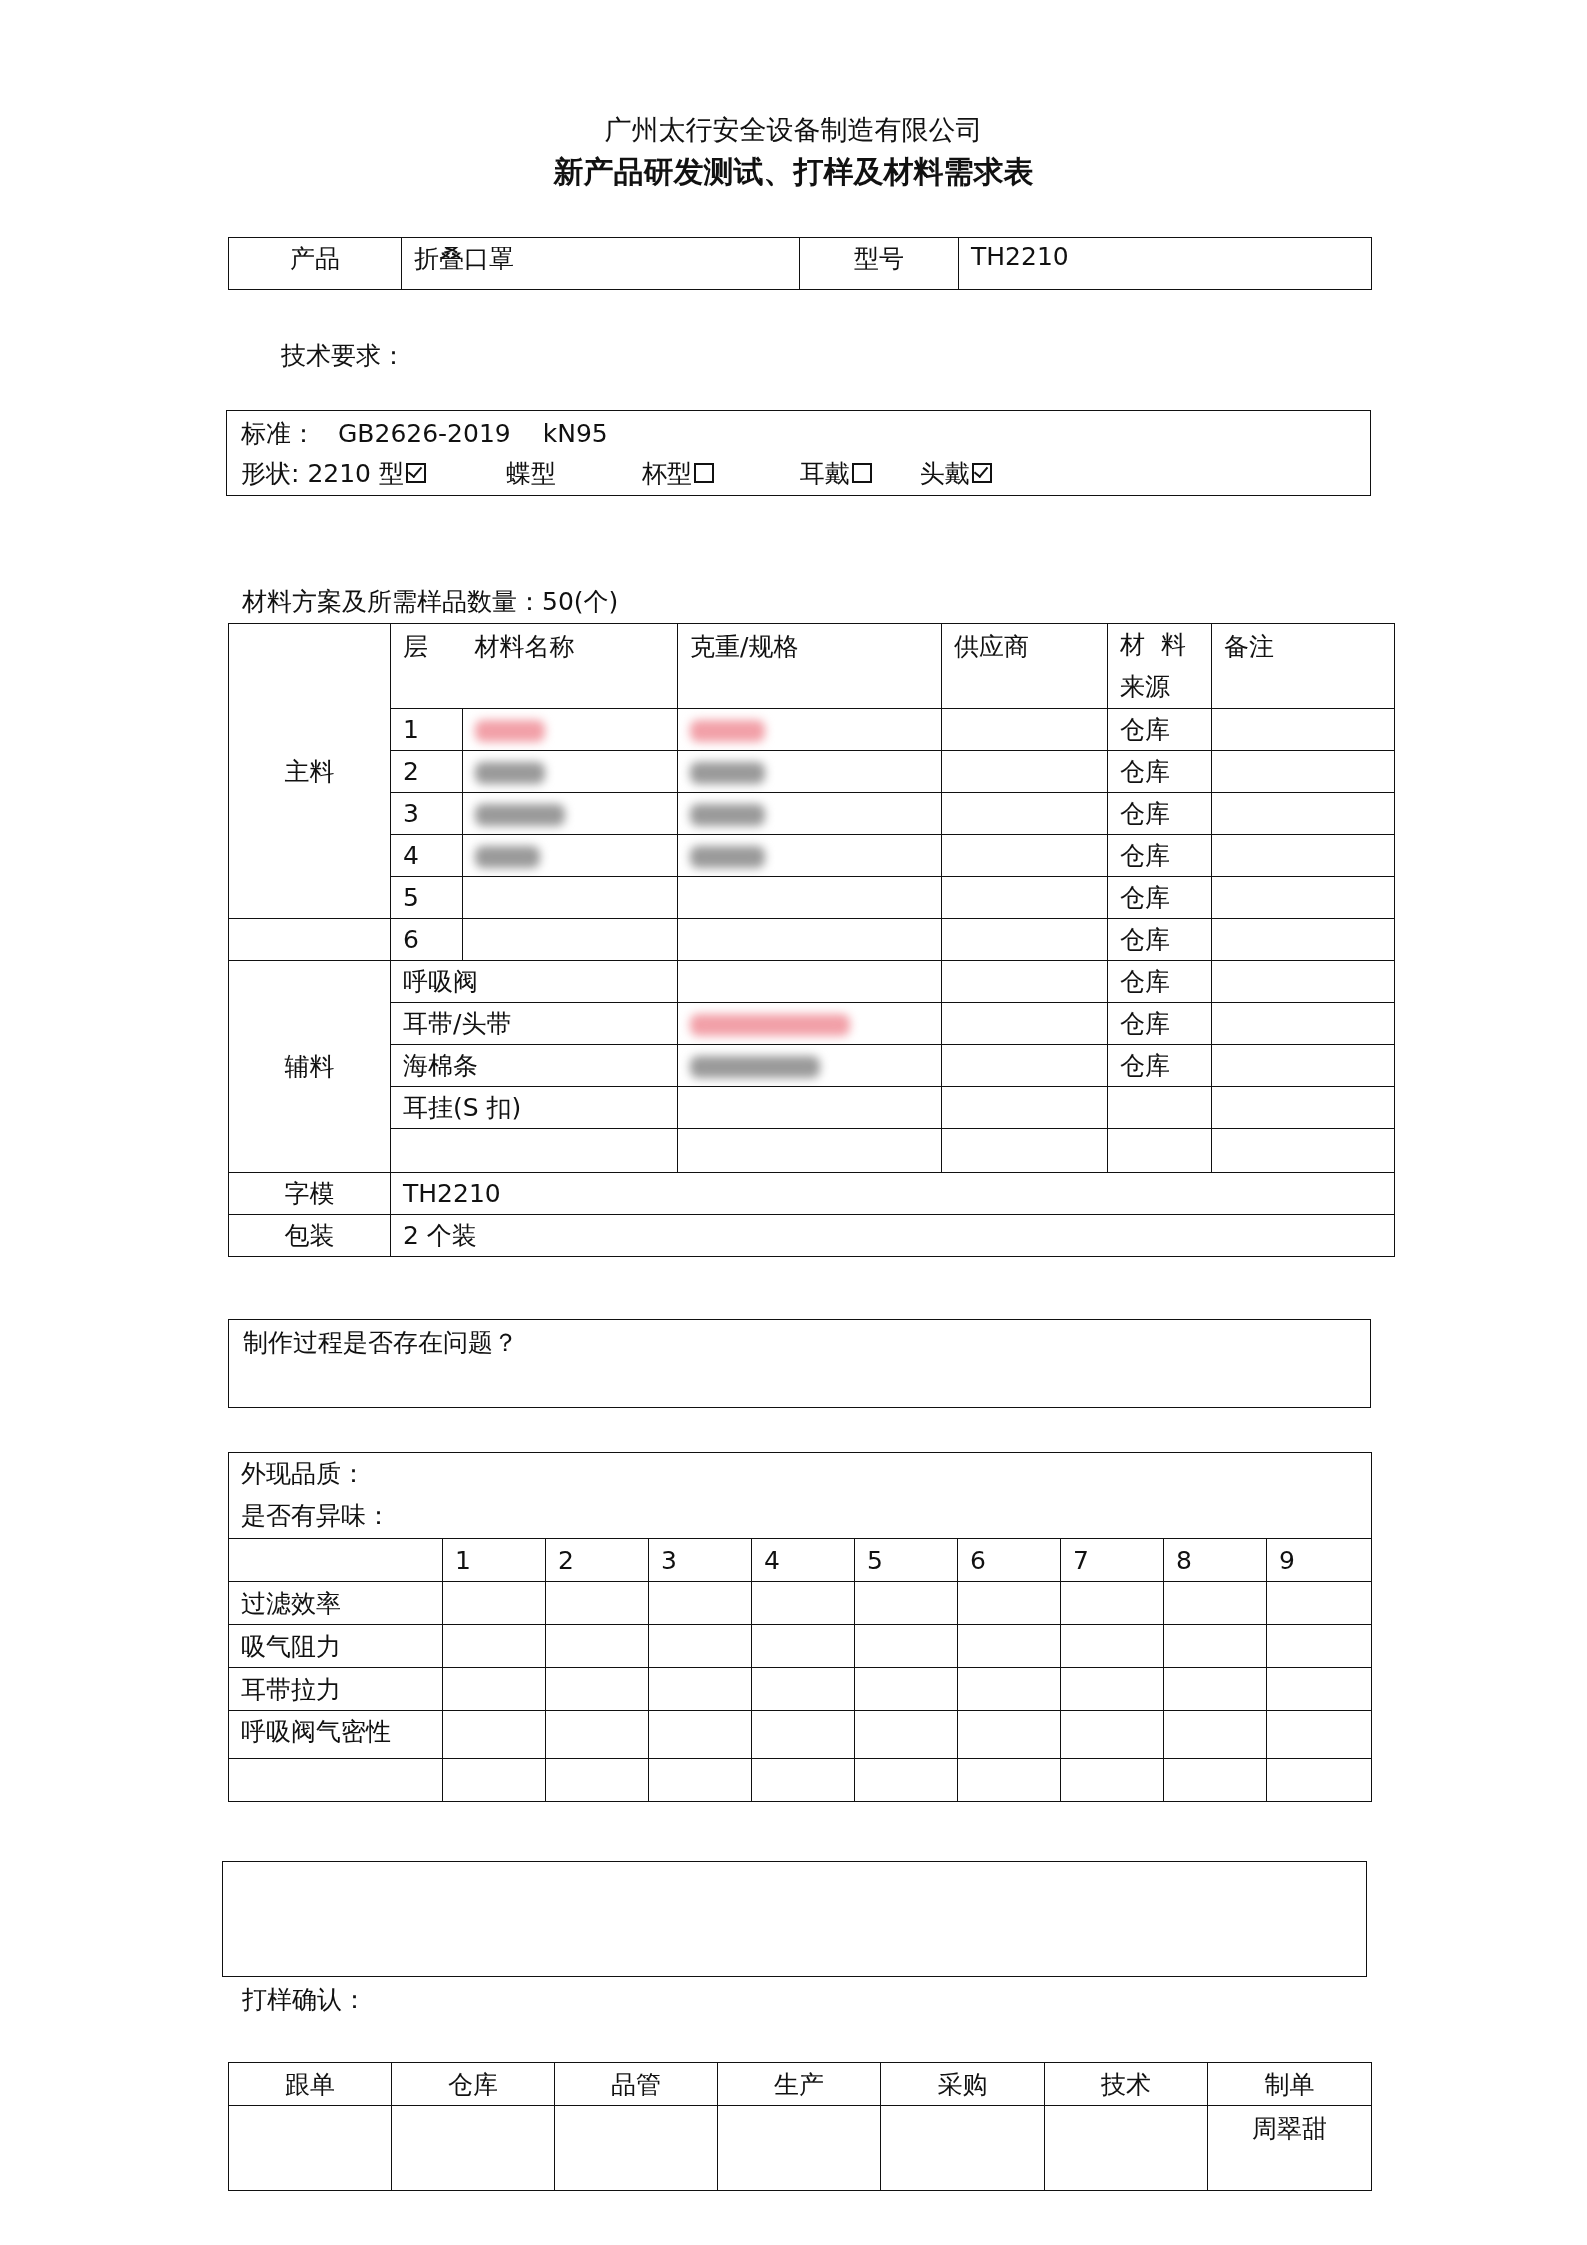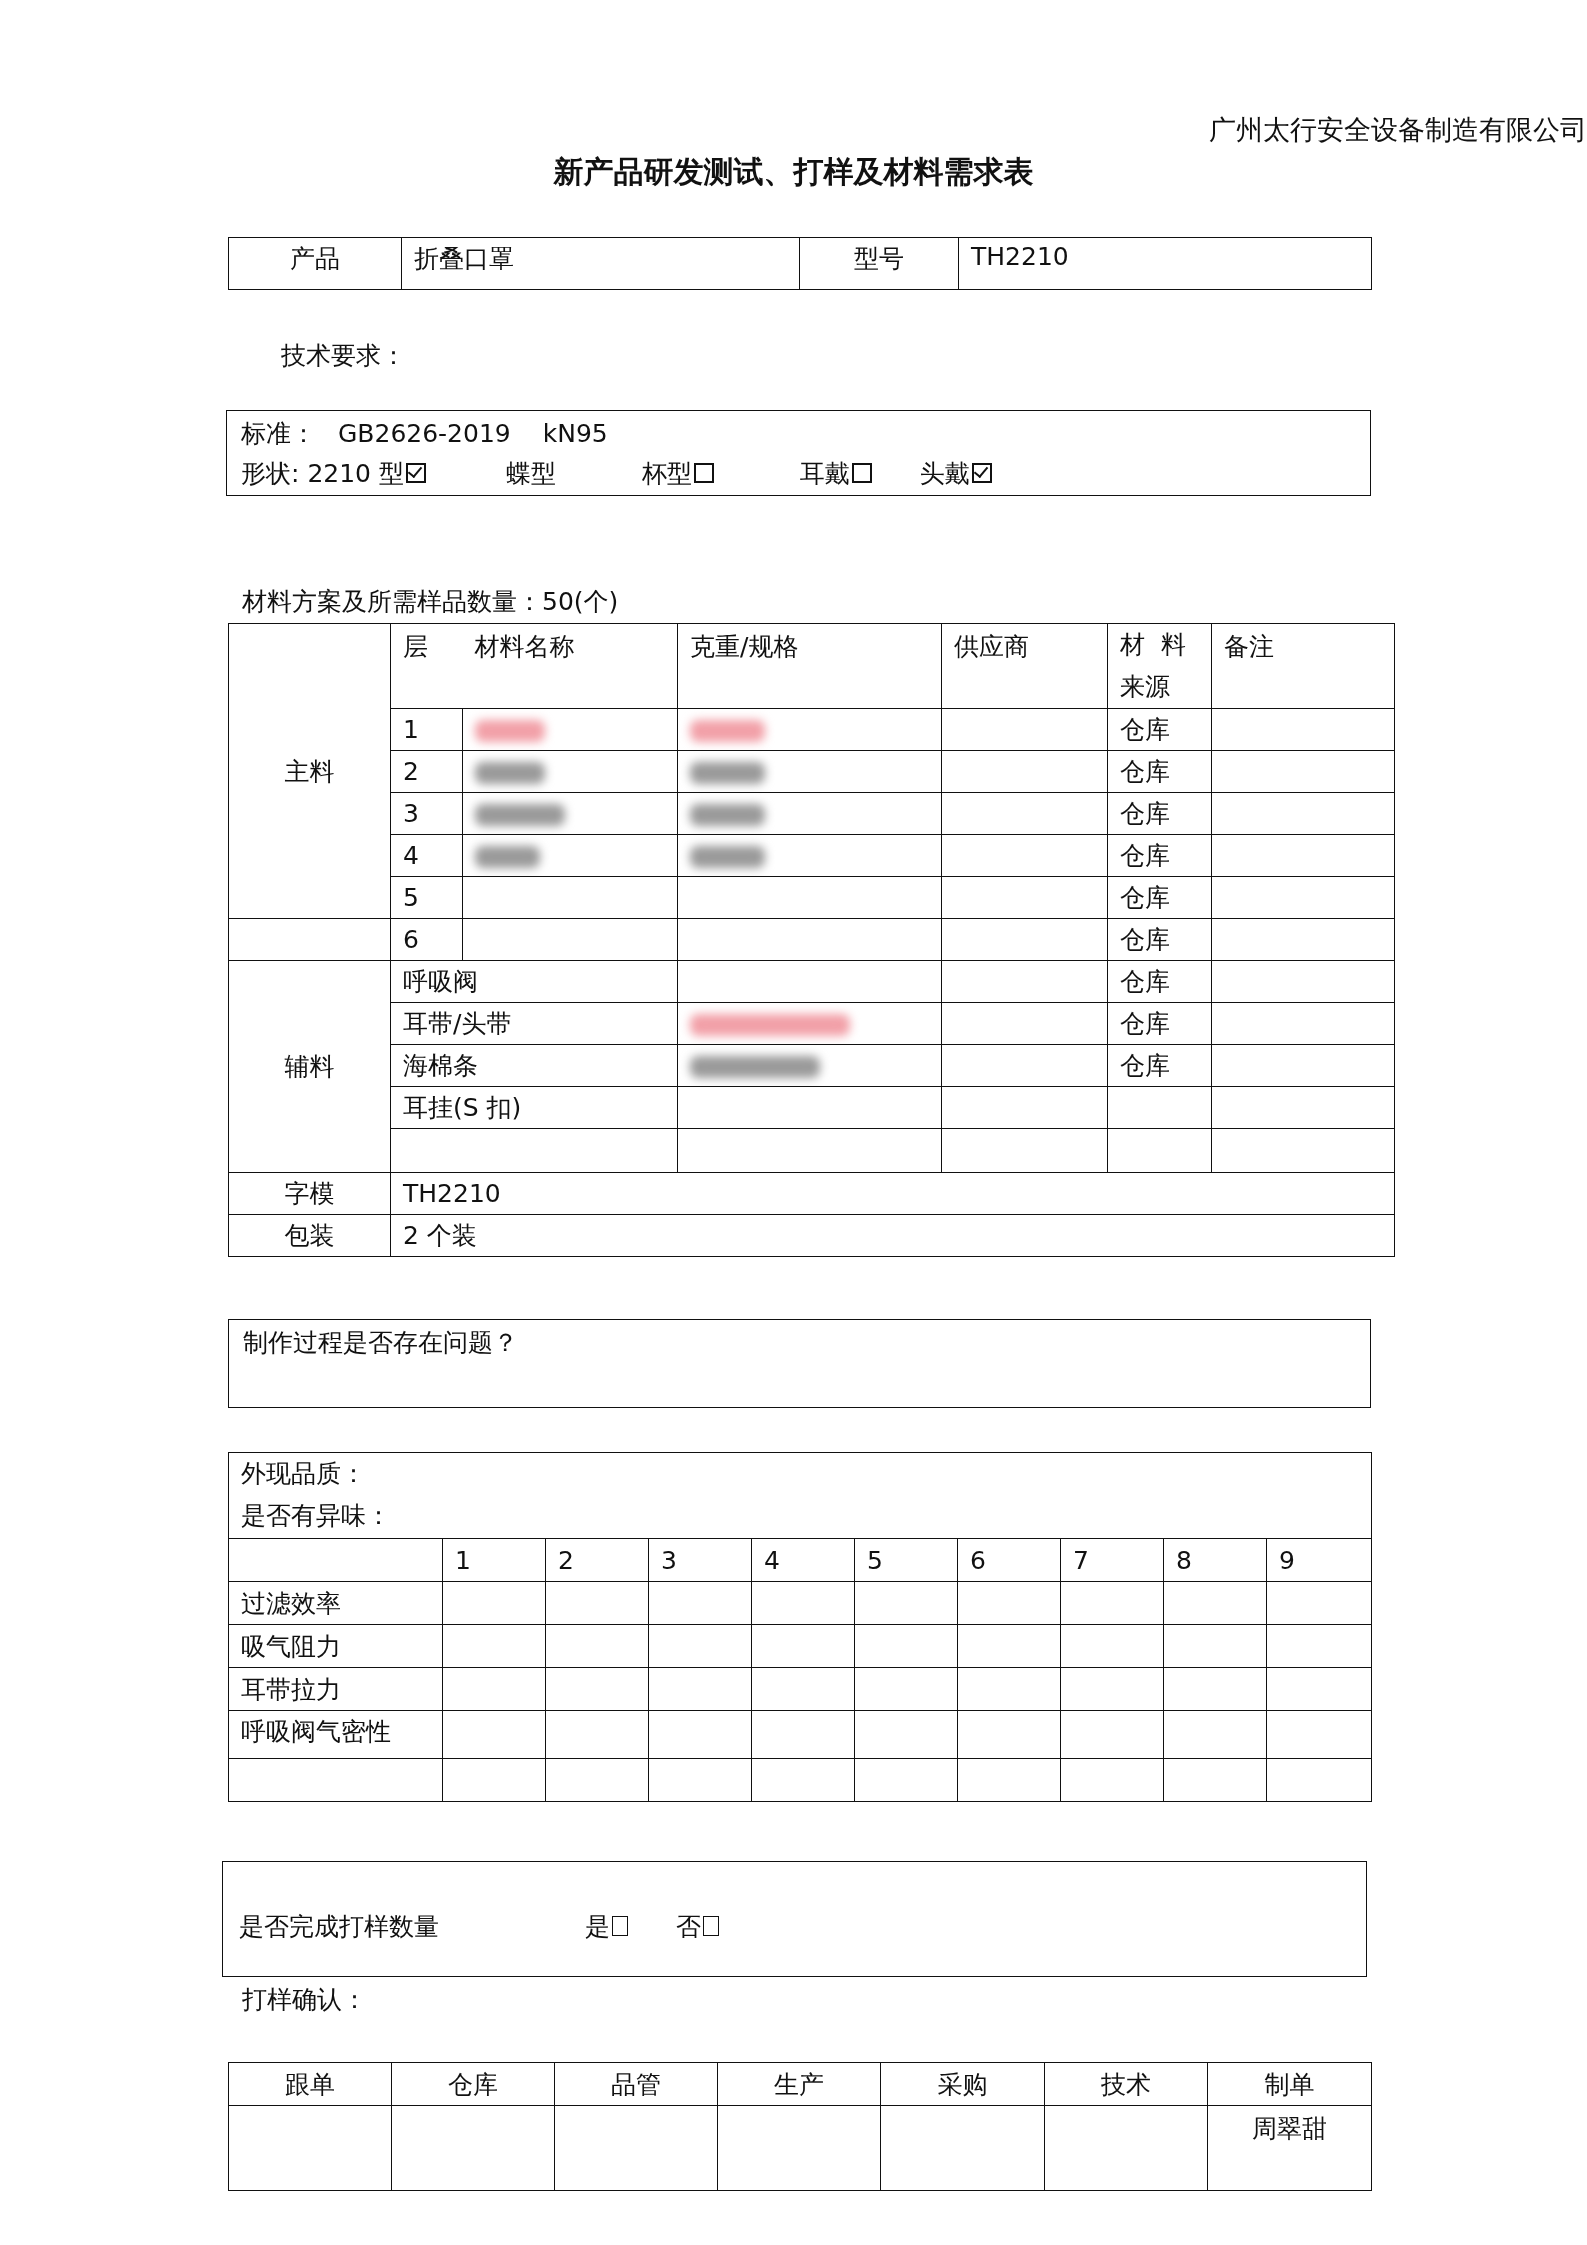--- a/index.html
+++ b/index.html
@@ -1,19 +1,19 @@
 <!DOCTYPE html>
 <html><head>
 <meta charset="utf-8">
 <style>
   html, body { margin: 0; padding: 0; background: #ffffff; }
   body { width: 1587px; height: 2245px; position: relative; overflow: hidden;
          font-family: "DejaVu Sans", "Liberation Sans", sans-serif; color: #111; }
   .abs { position: absolute; }
-  .title1 { left: 0; width: 1587px; top: 112px; text-align: right; font-size: 27px; }
+  .title1 { left: 0; width: 1587px; top: 112px; text-align: center; font-size: 27px; }
   .title2 { left: 0; width: 1587px; top: 152px; text-align: center; font-size: 30px; font-weight: bold; font-family: "DejaVu Serif", serif; }
   table { border-collapse: collapse; table-layout: fixed; position: absolute; }
   td { border: 1.5px solid #111; padding: 0 12px; font-size: 25px; vertical-align: middle; white-space: nowrap; overflow: hidden; }
   td.c { text-align: center; }
   td.top { vertical-align: top; padding-top: 6px; }
   .label { font-size: 25px; }
   .box { border: 1.5px solid #111; box-sizing: border-box; }
   .box .line { font-size: 25px; position: absolute; left: 14px; }
   .blur { display: inline-block; height: 22px; border-radius: 8px; filter: blur(5px); vertical-align: middle; }
   .blur.red { background: #f2a0a8; }
@@ -278,25 +278,20 @@
         <td></td>
         <td></td>
         <td></td>
         <td></td>
         <td></td>
   </tr>
 </tbody>
   </table>
 
 <div class="abs box" style="left:222px; top:1861px; width:1145px; height:116px;">
-  <div class="line" style="top:48px; left:16px; width:1100px;">
-    <span style="display:inline-block; width:338px">是否完成打样数量</span>
-    <span>是</span><span class="chk thin"></span>
-    <span style="margin-left:40px">否</span><span class="chk thin"></span>
-  </div>
 </div>
 
 <div class="abs label" style="left:242px; top:1983px;">打样确认：</div>
 
 <table style="left:228px; top:2062px; width:1143px;">
   <colgroup>
     <col style="width:163px">
       <col style="width:163px">
       <col style="width:163px">
       <col style="width:163px">

